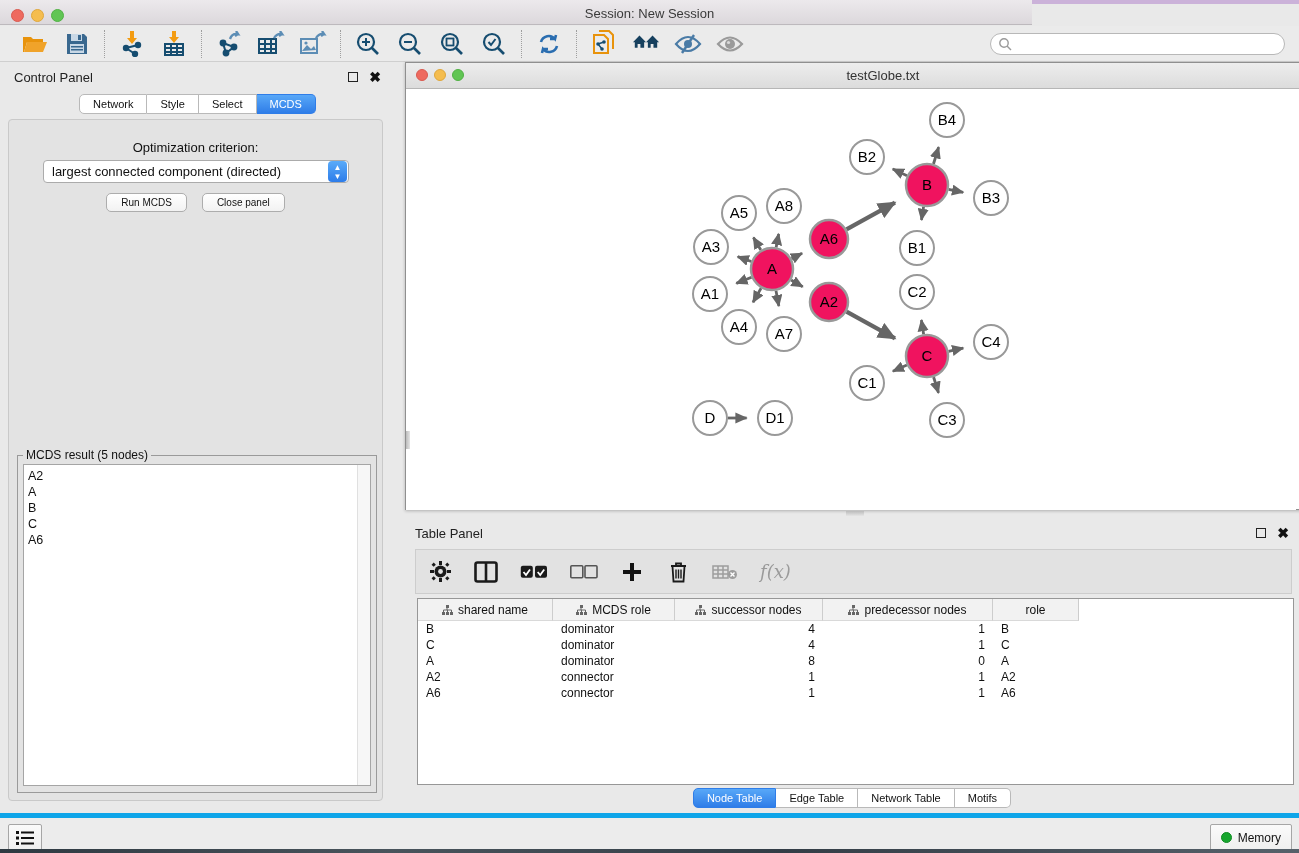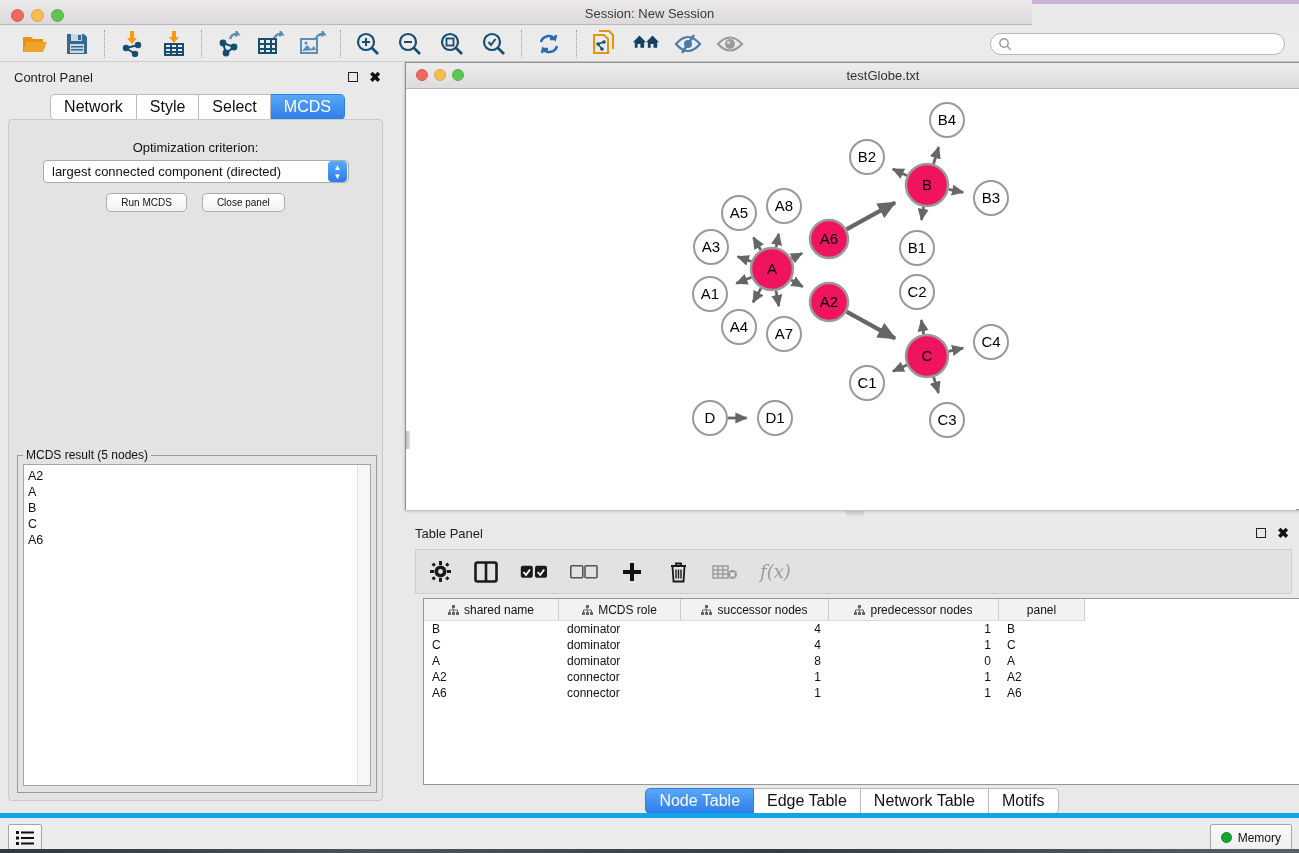--- a/index.html
+++ b/index.html
@@ -28,21 +28,21 @@
     background:#fff; display:flex; align-items:center; padding-left:7px; }
   #search-box input { border:none; outline:none; font-size:12px; width:260px; background:transparent; }
   
   #control-panel { left:4px; top:64px; width:387px; height:740px; background:#e9e9e9; }
   .panel-head { height:26px; display:flex; align-items:center; font-size:13px; color:#222; padding:0 10px; }
   .panel-head .spacer { flex:1; }
   .float-icon { width:10px; height:10px; border:1.5px solid #222; display:inline-block; margin-right:11px; cursor:pointer; }
   .close-x { font-size:14px; font-weight:bold; color:#111; cursor:pointer; line-height:10px; }
   #cp-tabs { position:absolute; left:0; top:30px; width:387px; display:flex; justify-content:center; }
   .seg { display:flex; }
-  .seg .seg-item { font-size:16px; padding:3px 13px; background:#fff; border:1px solid #b9b9b9;
+  .seg .seg-item { font-size:11px; padding:3px 13px; background:#fff; border:1px solid #b9b9b9;
     border-left:none; color:#111; cursor:pointer; white-space:nowrap; }
   .seg .seg-item:first-child { border-left:1px solid #b9b9b9; border-radius:5px 0 0 5px; }
   .seg .seg-item:last-child { border-radius:0 5px 5px 0; }
   .seg .seg-item.sel { background:linear-gradient(#58a8f8,#2f7de8); border-color:#2f7de8; color:#fff; }
   #cp-body { position:absolute; left:4px; top:55px; width:375px; height:682px;
     background:#e3e3e3; border:1px solid #c9c9c9; border-radius:4px; }
   #opt-label { position:absolute; left:0; top:20px; width:100%; text-align:center; font-size:13px; color:#111; }
   #opt-select { position:absolute; left:34px; top:40px; width:306px; height:23px; background:#fff;
     border:1px solid #ababab; border-radius:4px; display:flex; align-items:center; cursor:pointer; }
   #opt-select .val { flex:1; font-size:13px; padding-left:8px; color:#111; white-space:nowrap; }
@@ -76,21 +76,21 @@
   #grip-corner { position:absolute; right:1px; bottom:1px; width:14px; height:14px;
     background:repeating-linear-gradient(135deg, transparent 0 3px, #b5b5b5 3px 4px); cursor:nwse-resize; }
   #grip-bottom { position:absolute; left:440px; bottom:-7px; width:18px; height:5px;
     background:linear-gradient(#bbb,#e5e5e5); }
   
   #table-panel { left:405px; top:520px; width:894px; height:293px; background:#e9e9e9; }
   #tp-toolbar { position:absolute; left:10px; top:29px; width:877px; height:45px;
     background:#e2e2e2; border:1px solid #cdcdcd; display:flex; align-items:center; padding-left:12px; gap:22px; }
   .tp-icon { display:flex; align-items:center; justify-content:center; cursor:pointer; min-width:24px; height:30px; }
   .fx { font-family:"DejaVu Serif", serif; font-style:italic; font-size:18px; color:#9a9a9a; }
-  #tp-table { position:absolute; left:18px; top:78px; width:877px; height:187px; background:#fff;
+  #tp-table { position:absolute; left:12px; top:78px; width:877px; height:187px; background:#fff;
     border:1px solid #979797; overflow:hidden; }
   #tp-header { position:absolute; left:0; top:0; height:22px; display:flex; }
   .th { background:#f2f2f2; border-right:1px solid #cdcdcd; border-bottom:1px solid #d9d9d9;
     display:flex; align-items:center; justify-content:center; gap:5px; font-size:12px; color:#111; cursor:pointer; }
   .tbody { position:absolute; left:0; top:22px; width:100%; }
   .tr { display:flex; height:16px; align-items:center; }
   .td { font-size:12px; color:#111; padding:0 8px; white-space:nowrap; }
   
   #tp-tabs { position:absolute; left:0; top:268px; width:894px; display:flex; justify-content:center; }
   
@@ -516,21 +516,21 @@
               <rect x="4" y="0" width="3" height="3"></rect>
               <rect x="0" y="7" width="3" height="3"></rect>
               <rect x="4" y="7" width="3" height="3"></rect>
               <rect x="8" y="7" width="3" height="3"></rect>
               <path d="M5 3 v2 M1.5 7 v-2 h8 v2 M5.5 5 v2" stroke="#666" fill="none"></path>
             </g>
           </svg>
           <span>predecessor nodes</span>
         </div>
         <div class="th" style="width: 86px;">
-          <span>panel</span>
+          <span>role</span>
         </div>
       </div>
     <div class="tbody" id="tp-body">
         <div class="tr">
           <div class="td" style="width: 135px; text-align: left;">B</div>
           <div class="td" style="width: 122px; text-align: left;">dominator</div>
           <div class="td" style="width: 148px; text-align: right;">4</div>
           <div class="td" style="width: 170px; text-align: right;">1</div>
           <div class="td" style="width: 86px; text-align: left;">B</div>
         </div>

